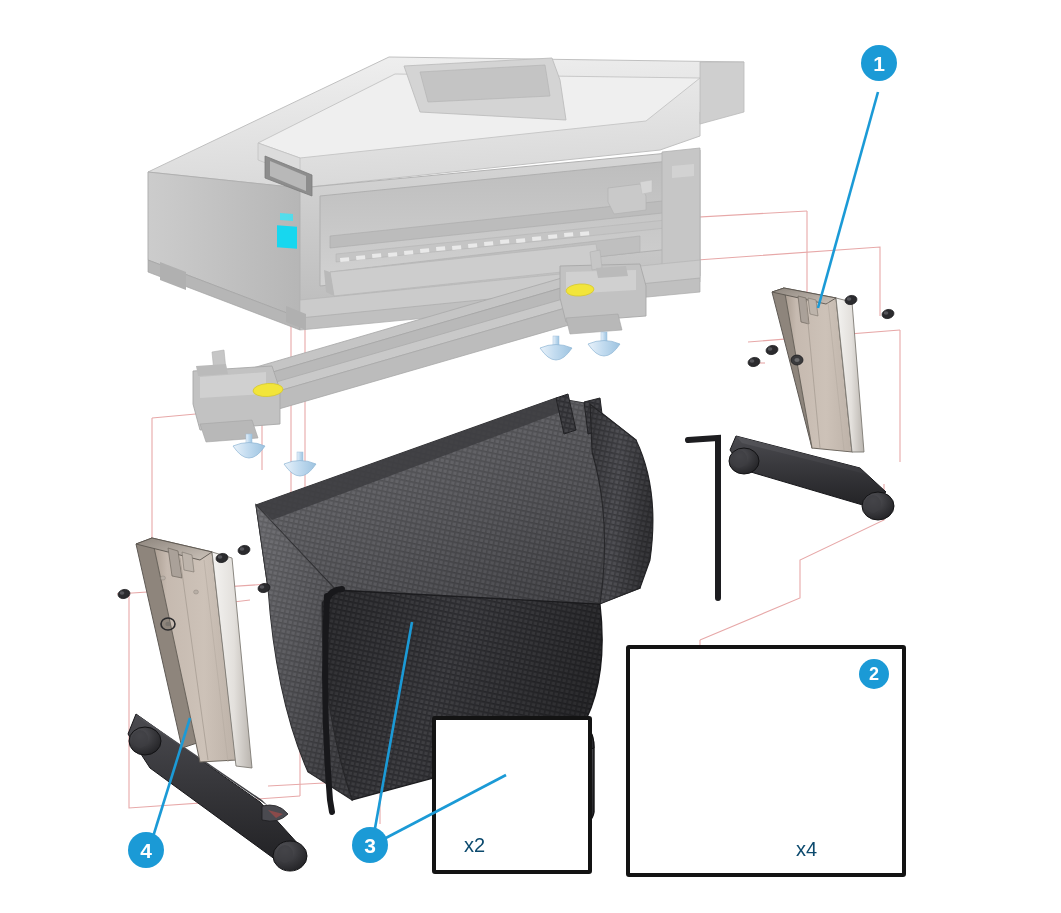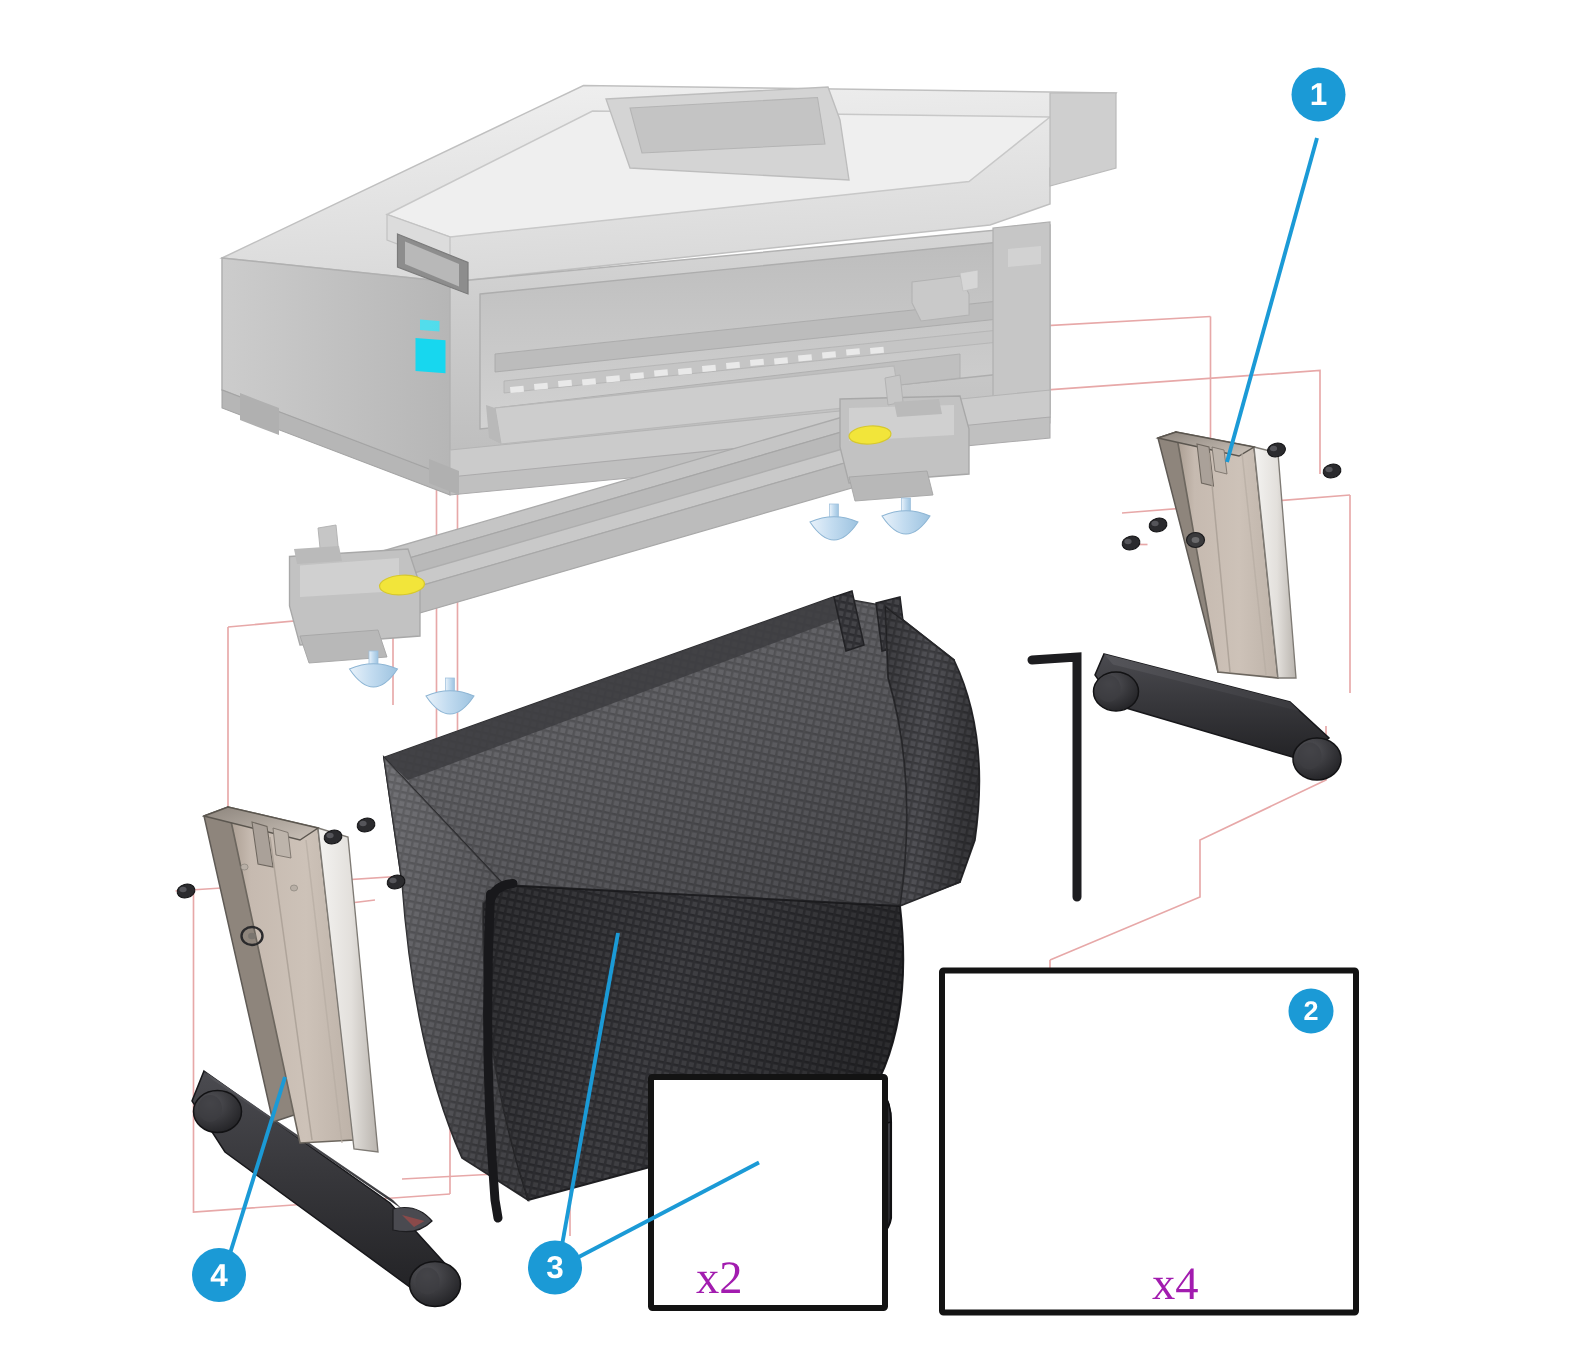--- a/index.html
+++ b/index.html
@@ -32,23 +32,23 @@
   .inset{
     position:absolute;
     background:#ffffff;
     border:4px solid #131313;
     border-radius:3px;
     z-index:25;
     box-sizing:border-box;
   }
   .qty{
     position:absolute;
-    font-size:31px;
-    color:#a21caf;
-    font-family:Liberation Serif, serif;
+    font-size:20px;
+    color:#0c4a6e;
+    font-family:Liberation Sans, sans-serif;
     letter-spacing:0px;
     z-index:33;
     user-select:none;
   }
 </style>
 </head>
 <body>
 
 <div id="stage">
 
@@ -479,21 +479,21 @@
 
     <line x1="382" y1="840" x2="506" y2="775" stroke="#1b9ad6" stroke-width="2.6"></line>
 
     <line x1="152" y1="840" x2="190" y2="718" stroke="#1b9ad6" stroke-width="2.6"></line>
   </svg>
 
   <div class="inset" style="left:432px;top:716px;width:160px;height:158px;"></div>
   <div class="qty" style="left:464px;top:834px;">x2</div>
 
   <div class="inset" style="left:626px;top:645px;width:280px;height:232px;"></div>
-  <div class="qty" style="left:768px;top:838px;">x4</div>
+  <div class="qty" style="left:796px;top:838px;">x4</div>
 
   <div class="callout" style="left:861px;top:45px;">1</div>
 
   <div class="callout small" style="left:859px;top:659px;">2</div>
 
   <div class="callout" style="left:352px;top:827px;">3</div>
 
   <div class="callout" style="left:128px;top:832px;">4</div>
 
 </div>

